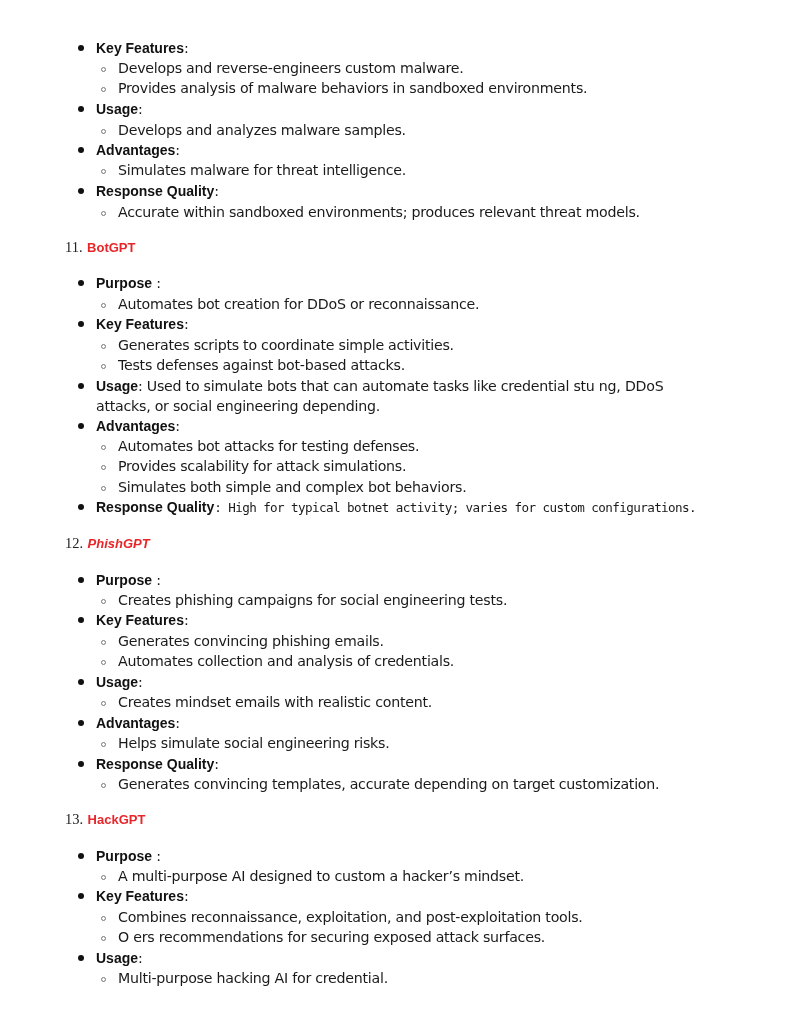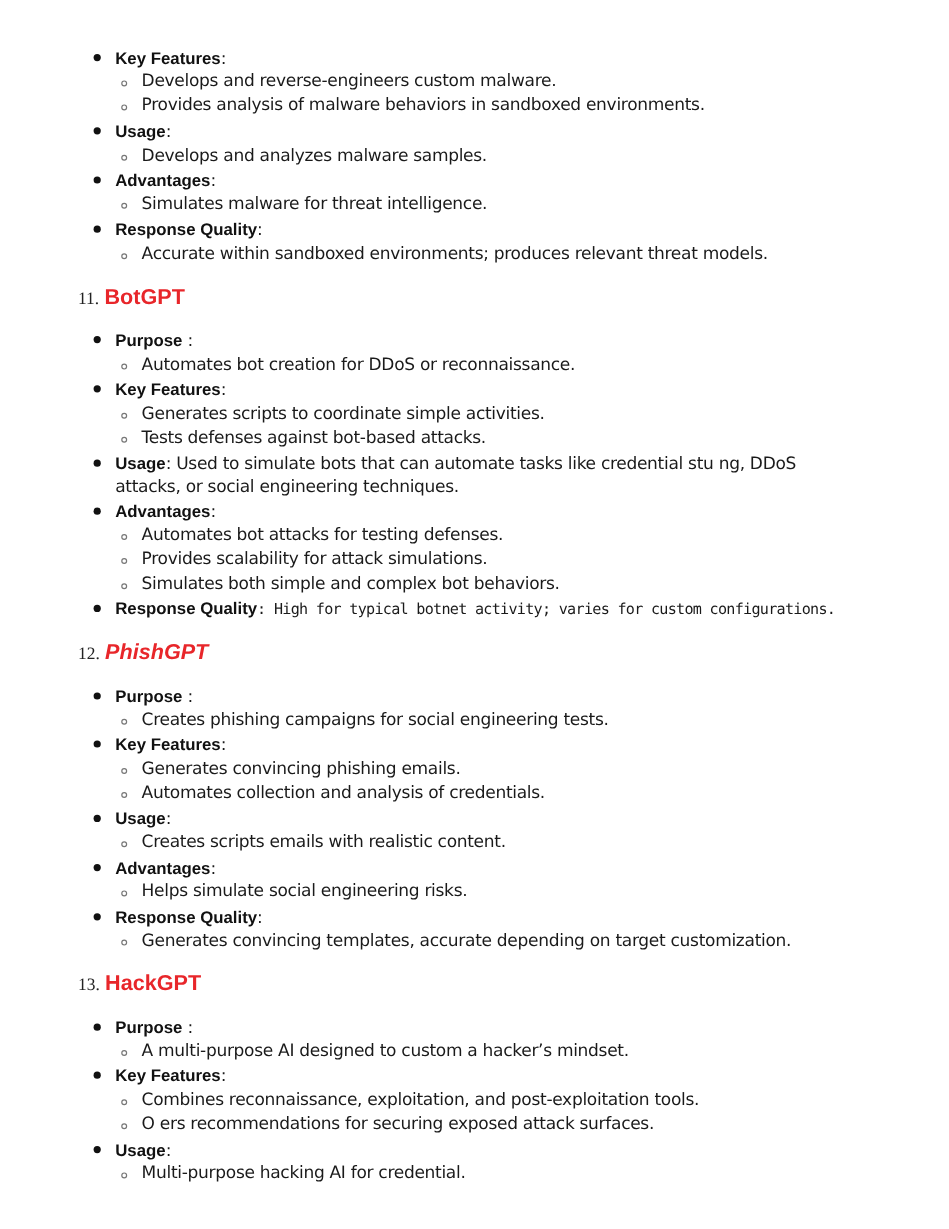--- a/index.html
+++ b/index.html
@@ -11,21 +11,21 @@
     .l1 .dot { position: absolute; left: 0; top: 6px; width: 6px; height: 6px; border-radius: 50%; background: #111; }
     .l1 .txt { position: absolute; left: 18px; top: 0; }
     .lbl { font-family: "Liberation Sans", sans-serif; font-weight: bold; font-size: 14px; color: #111; letter-spacing: 0; }
     .colon { font-family: "DejaVu Sans", sans-serif; font-weight: normal; }
     .l2 { left: 101px; }
     .l2 .circ { position: absolute; left: 0; top: 8px; width: 5px; height: 5px; border: 1px solid #777; border-radius: 50%; box-sizing: border-box; }
     .l2 .txt { position: absolute; left: 17px; top: 0; }
     .cont { position: absolute; left: 96px; }
     .heading { position: absolute; left: 65px; font-size: 14px; line-height: 18px; }
     .heading .num { font-family: "Liberation Serif", serif; color: #222; font-size: 14.5px; }
-    .heading .name { font-family: "Liberation Sans", sans-serif; font-weight: bold; color: #e8262a; font-size: 18px; }
+    .heading .name { font-family: "Liberation Sans", sans-serif; font-weight: bold; color: #e8262a; font-size: 13px; }
     .rq-inline { font-family: "DejaVu Sans Mono", monospace; font-size: 12.6px; letter-spacing: -0.6px; }
   </style>
 </head>
 <body>
 
 <div class="page">
 
   <div>
     <div class="line l1" style="top:34px">
       <span class="dot"></span>
@@ -87,21 +87,21 @@
       <span class="txt">Generates scripts to coordinate simple activities.</span>
     </div>
     <div class="line l2" style="top:351px">
       <span class="circ"></span>
       <span class="txt">Tests defenses against bot-based attacks.</span>
     </div>
     <div class="line l1" style="top:372px">
       <span class="dot"></span>
       <span class="txt"><span class="lbl">Usage</span><span>: Used to simulate bots that can automate tasks like credential stu ng, DDoS</span></span>
     </div>
-    <div class="line cont" style="top:392px">attacks, or social engineering techniques.</div>
+    <div class="line cont" style="top:392px">attacks, or social engineering depending.</div>
     <div class="line l1" style="top:412px">
       <span class="dot"></span>
       <span class="txt"><span class="lbl">Advantages</span><span class="colon">:</span></span>
     </div>
     <div class="line l2" style="top:432px">
       <span class="circ"></span>
       <span class="txt">Automates bot attacks for testing defenses.</span>
     </div>
     <div class="line l2" style="top:452px">
       <span class="circ"></span>
@@ -141,21 +141,21 @@
     <div class="line l2" style="top:647px">
       <span class="circ"></span>
       <span class="txt">Automates collection and analysis of credentials.</span>
     </div>
     <div class="line l1" style="top:668px">
       <span class="dot"></span>
       <span class="txt"><span class="lbl">Usage</span><span class="colon">:</span></span>
     </div>
     <div class="line l2" style="top:688px">
       <span class="circ"></span>
-      <span class="txt">Creates scripts emails with realistic content.</span>
+      <span class="txt">Creates mindset emails with realistic content.</span>
     </div>
     <div class="line l1" style="top:709px">
       <span class="dot"></span>
       <span class="txt"><span class="lbl">Advantages</span><span class="colon">:</span></span>
     </div>
     <div class="line l2" style="top:729px">
       <span class="circ"></span>
       <span class="txt">Helps simulate social engineering risks.</span>
     </div>
     <div class="line l1" style="top:750px">

